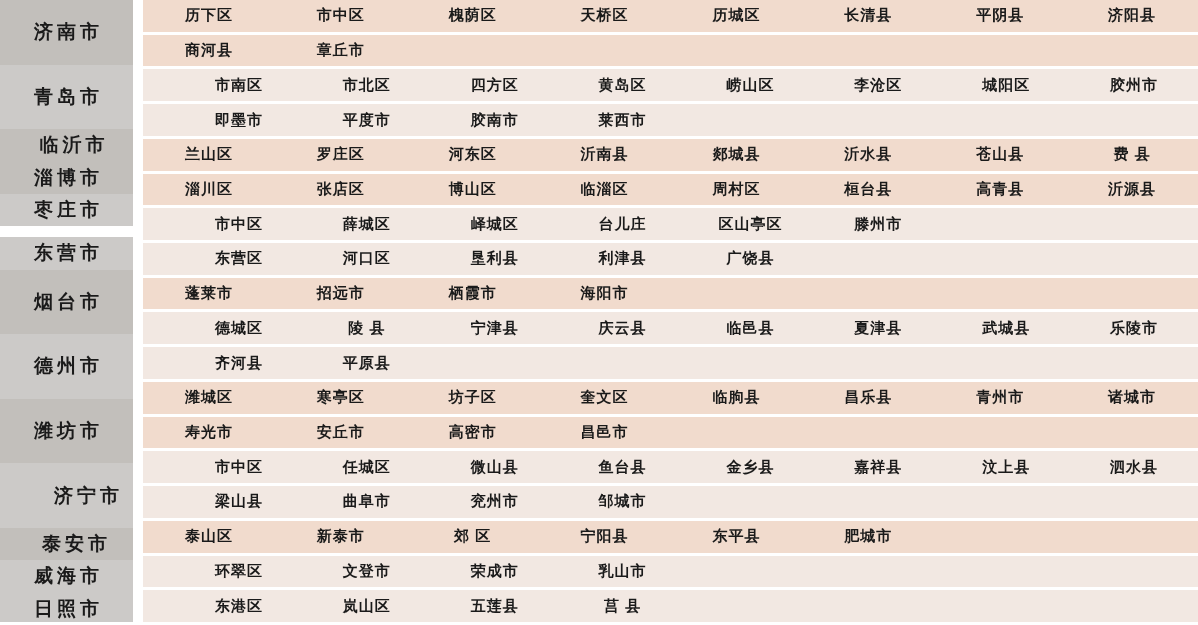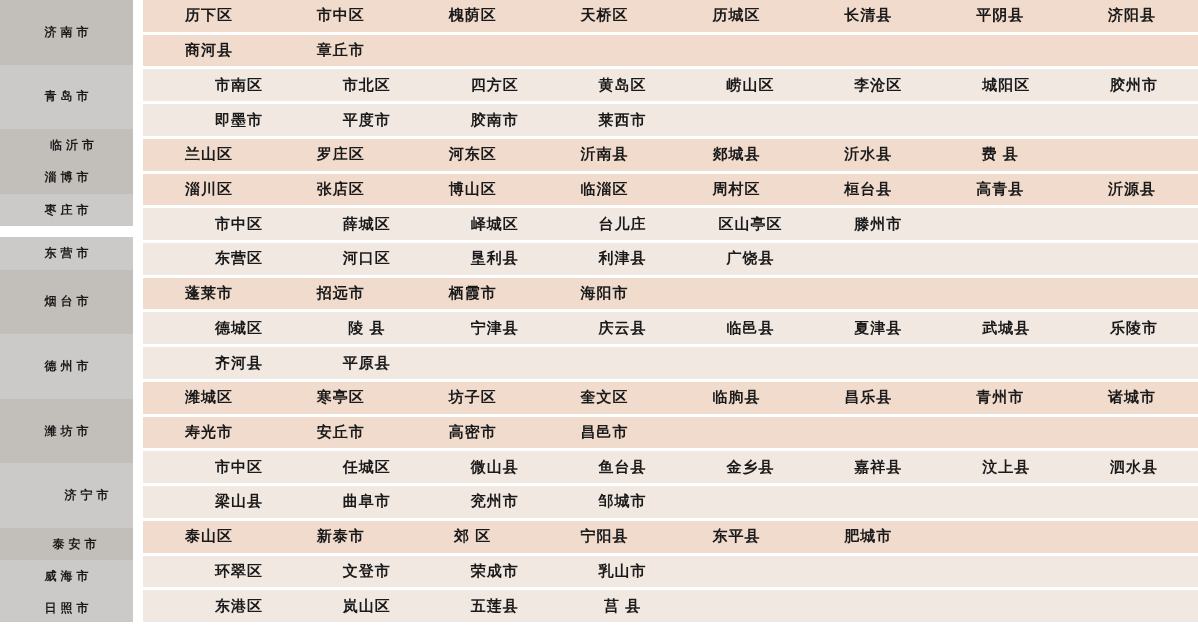--- a/index.html
+++ b/index.html
@@ -19,21 +19,21 @@
     background:#ffffff;
     overflow:hidden;
   }
   .city-column{
     width:133px;flex:0 0 133px;
     display:flex;flex-direction:column;
   }
   .city-cell{
     display:flex;align-items:center;justify-content:center;
     color:var(--text);
-    font-size:12px;font-weight:700;letter-spacing:4px;
+    font-size:19px;font-weight:700;letter-spacing:4px;
     text-indent:4px; 
   }
   .city-cell.dark{background:var(--city-dark);}
   .city-cell.light{background:var(--city-light);}
   .v-gap{width:10px;flex:0 0 10px;background:var(--separator);}
   .district-rows{
     flex:1 1 auto;
     display:flex;flex-direction:column;
   }
   .district-row{
@@ -143,20 +143,21 @@
         <div class="district-cell"></div>
         <div class="district-cell"></div>
       </div>
       <div class="district-row peach">
         <div class="district-cell">兰山区</div>
         <div class="district-cell">罗庄区</div>
         <div class="district-cell">河东区</div>
         <div class="district-cell">沂南县</div>
         <div class="district-cell">郯城县</div>
         <div class="district-cell">沂水县</div>
+        <div class="district-cell">苍山县</div>
         <div class="district-cell">费 县</div>
       </div>
       <div class="district-row peach">
         <div class="district-cell">淄川区</div>
         <div class="district-cell">张店区</div>
         <div class="district-cell">博山区</div>
         <div class="district-cell">临淄区</div>
         <div class="district-cell">周村区</div>
         <div class="district-cell">桓台县</div>
         <div class="district-cell">高青县</div>

